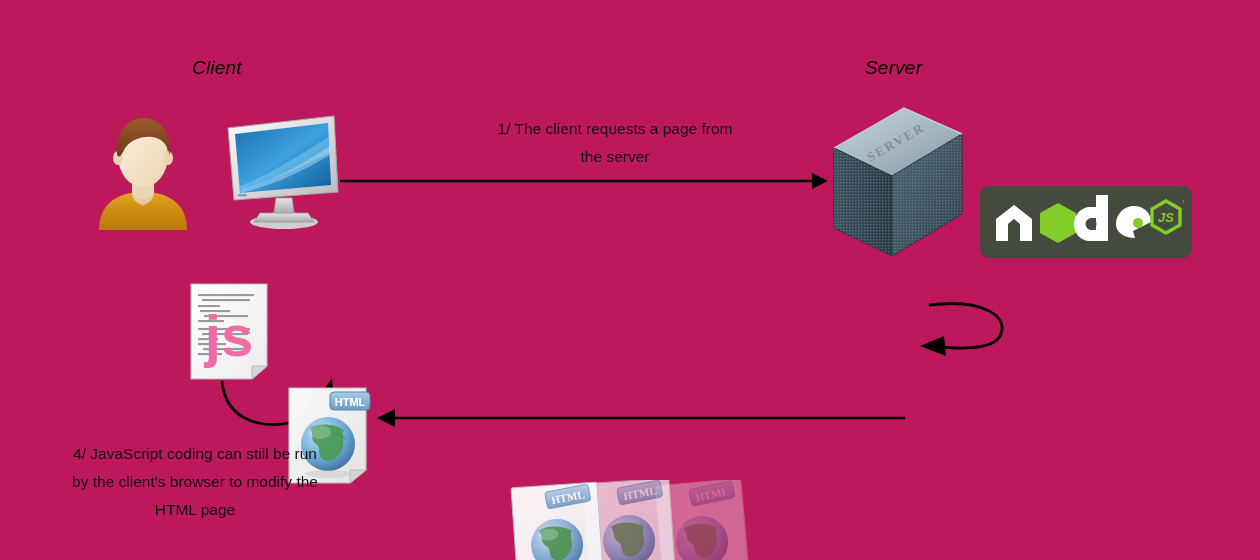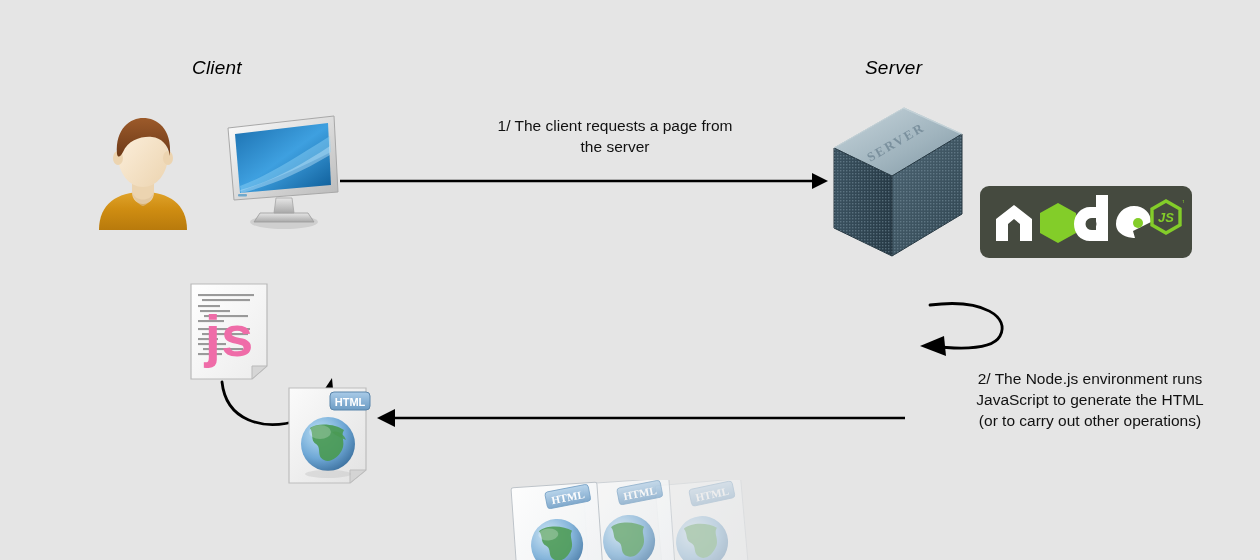--- a/index.html
+++ b/index.html
@@ -7,36 +7,36 @@
     padding: 0;
     background: #ffffff;
   }
   body {
     font-family: "Liberation Sans", sans-serif;
   }
   #stage {
     position: relative;
     width: 1260px;
     height: 560px;
-    background: #e5e5e5;
+    background: #be185d;
     overflow: hidden;
   }
   .abs { position: absolute; }
 
   
   .role-label {
     font-style: italic;
     font-size: 19px;
     color: #000;
     white-space: nowrap;
     letter-spacing: .2px;
   }
   .step-text {
     font-size: 15.5px;
-    line-height: 21px;
+    line-height: 28px;
     color: #111;
     text-align: center;
     white-space: pre-line;
   }
 
   
   #arrows {
     position: absolute;
     left: 0; top: 0;
     width: 1260px; height: 560px;
@@ -333,19 +333,19 @@
         <ellipse cx="34" cy="49" rx="10" ry="6" fill="#ffffff" opacity=".25"></ellipse>
         <rect x="34" y="4" width="44" height="17" rx="3" fill="url(#tag2)" stroke="#6f9cc3" stroke-width=".8" transform="rotate(-7 56 12)"></rect>
         <text x="56" y="17" text-anchor="middle" font-family="Liberation Serif, serif" font-size="11" font-weight="bold" fill="#ffffff" transform="rotate(-7 56 12)">HTML</text>
       </g>
     </svg>
   </div>
 
   <div class="abs step-text" style="left:455px; top:115px; width:320px;">1/ The client requests a page from
 the server</div>
 
-  <div class="abs step-text" style="left:925px; top:368px; width:330px; text-align:center;">2/ The Node.js environment runs
-JavaScript to generate the HTML
-(or to carry out other operations)</div>
-
-
+
+
+  <div class="abs step-text" style="left:25px; top:440px; width:340px;">4/ JavaScript coding can still be run
+by the client's browser to modify the
+HTML page</div>
 
 </div>
 
 </body></html>

